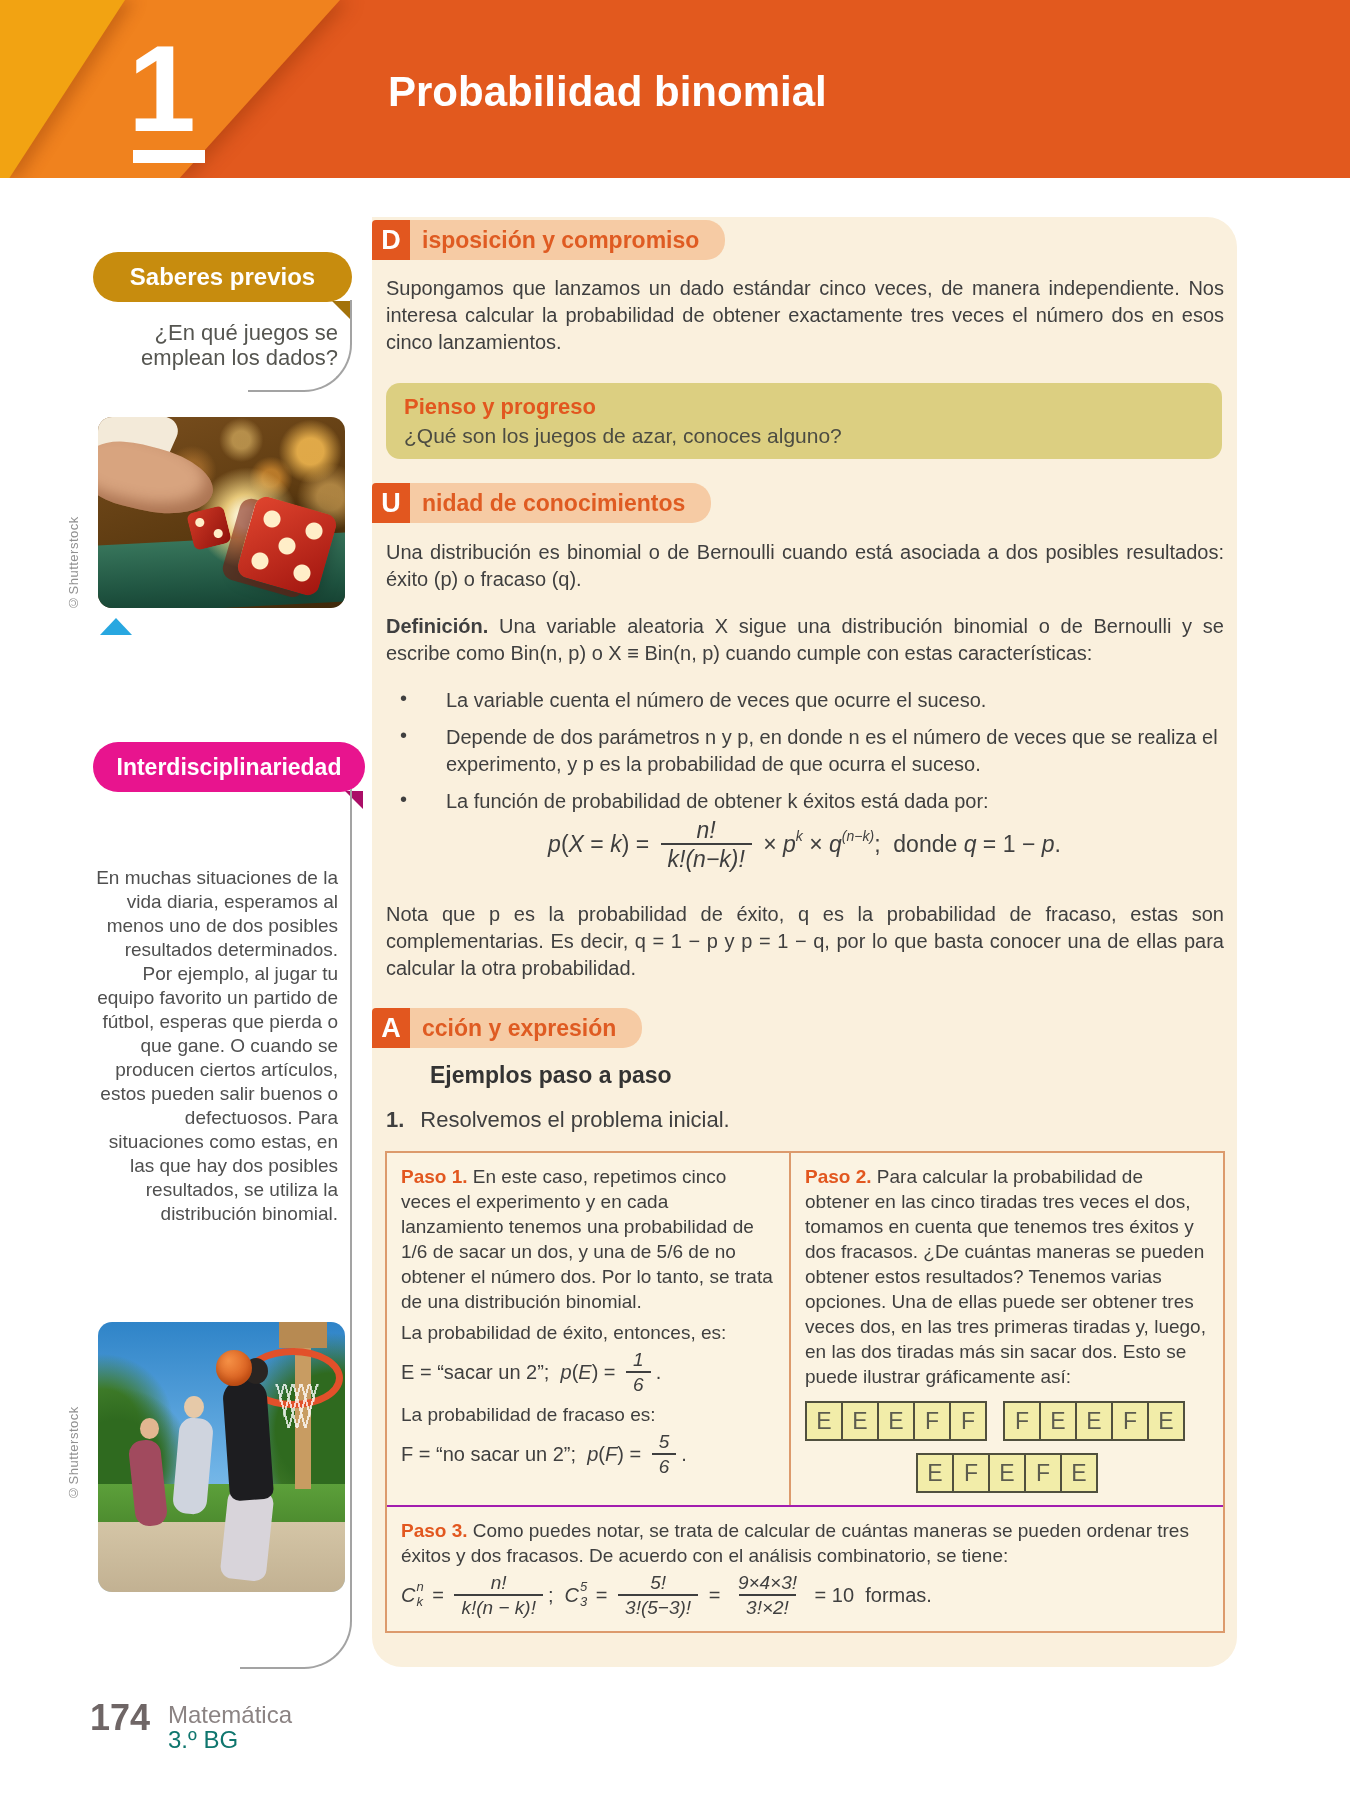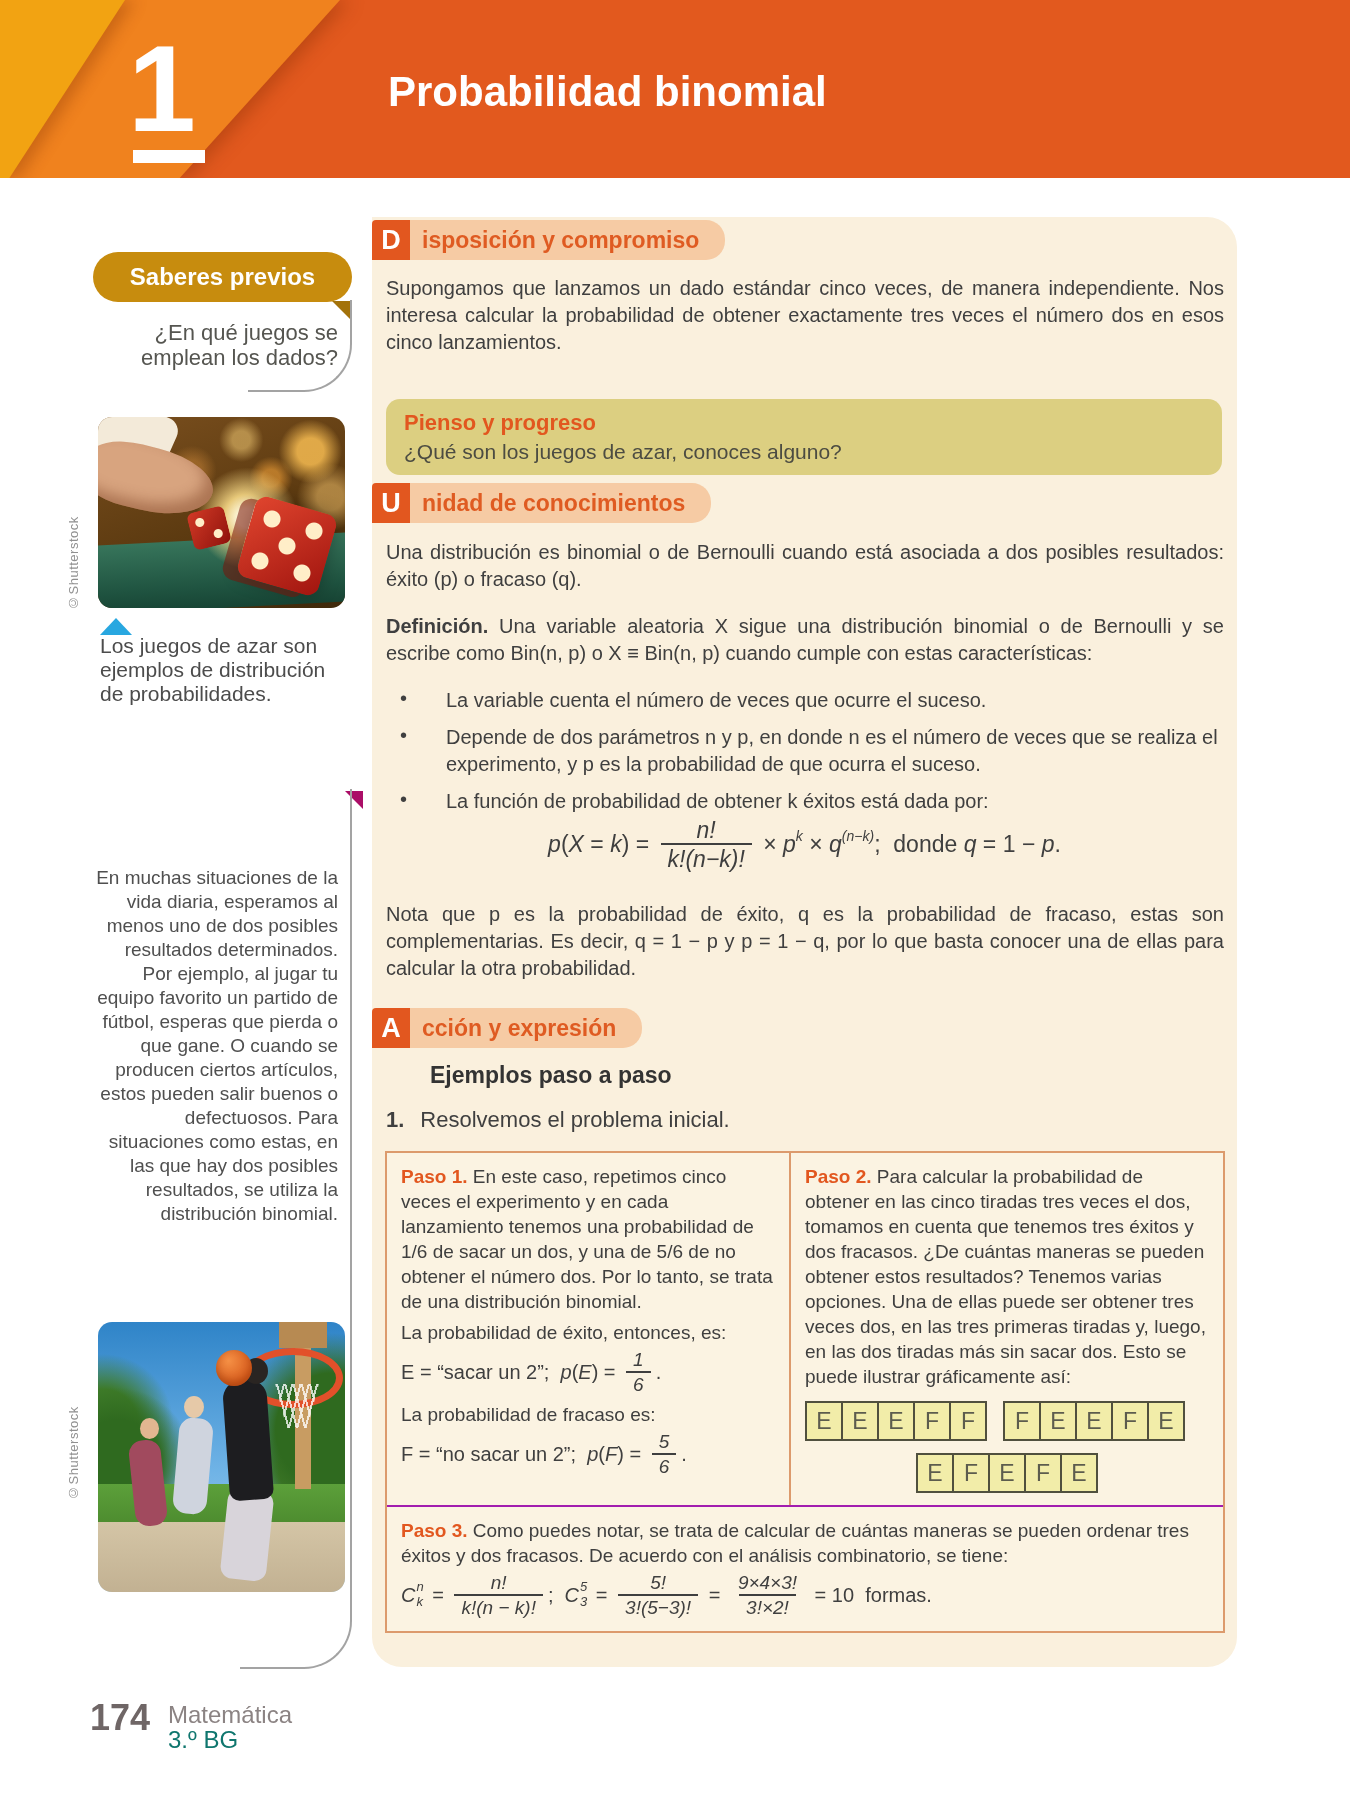--- a/index.html
+++ b/index.html
@@ -117,21 +117,21 @@
   .banner{position:absolute;left:0;display:flex;height:40px;}
   .banner-letter{width:38px;height:40px;background:#E2571F;color:#fff;font-weight:bold;font-size:27px;
          display:flex;align-items:center;justify-content:center;border-radius:4px 0 0 0;}
   .banner-label{background:#F6CBA4;color:#DF5B22;font-weight:bold;font-size:23px;
          display:flex;align-items:center;padding:0 26px 0 12px;border-radius:0 19px 19px 0;}
   .banner-d{top:3px;} .banner-u{top:266px;} .banner-a{top:791px;}
 
   .body-par{position:absolute;left:14px;width:838px;font-size:20px;line-height:27px;color:#3f3f3f;text-align:justify;}
   .par-disposicion{top:58px;}
   .pienso-box{position:absolute;left:14px;top:166px;width:800px;height:55px;background:#DCCF81;
-         border-radius:14px;padding:11px 18px 10px 18px;margin-top:16px;}
+         border-radius:14px;padding:11px 18px 10px 18px;}
   .pienso-title{font-size:22px;font-weight:bold;color:#E2571F;}
   .pienso-question{font-size:21px;color:#4c4c42;margin-top:4px;}
   .par-unidad1{top:322px;}
   .par-definicion{top:396px;}
   .def-label{font-weight:bold;}
   .bullets{position:absolute;left:14px;top:470px;width:838px;}
   .bullet-row{display:flex;margin-bottom:10px;}
   .bullet-dot{width:46px;padding-left:14px;font-size:20px;color:#3f3f3f;}
   .bullet-text{flex:1;font-size:20px;line-height:27px;color:#3f3f3f;}
   .formula-center{position:absolute;left:0;top:600px;width:100%;display:flex;justify-content:center;}
@@ -195,22 +195,22 @@
     <div class="dice-bg"></div>
     <div class="dice-table"></div>
     <div class="dice-flare"></div>
     <div class="cuff"></div>
     <div class="hand"></div>
     <div class="die die-small"></div>
     <div class="die die-big"></div>
   </div>
   <div class="credit credit-dice">©Shutterstock</div>
   <div class="blue-triangle"></div>
-  <div class="dice-caption">Los juegos de azar son ejemplos de distribución de probabilidades.</div>
-
+
+  <div class="badge badge-inter">Interdisciplinariedad</div>
   <div class="tail-inter"></div>
   <div class="bubble-line bubble-inter"></div>
   <div class="inter-text">En muchas situaciones de la vida diaria, esperamos al menos uno de dos posibles resultados determinados. Por ejemplo, al jugar tu equipo favorito un partido de fútbol, esperas que pierda o que gane. O cuando se producen ciertos artículos, estos pueden salir buenos o defectuosos. Para situaciones como estas, en las que hay dos posibles resultados, se utiliza la distribución binomial.</div>
 
   <div class="photo photo-basket">
     <div class="bb-sky"></div>
     <div class="bb-trees"></div>
     <div class="bb-grass"></div>
     <div class="bb-ground"></div>
     <div class="bb-pole"></div>

